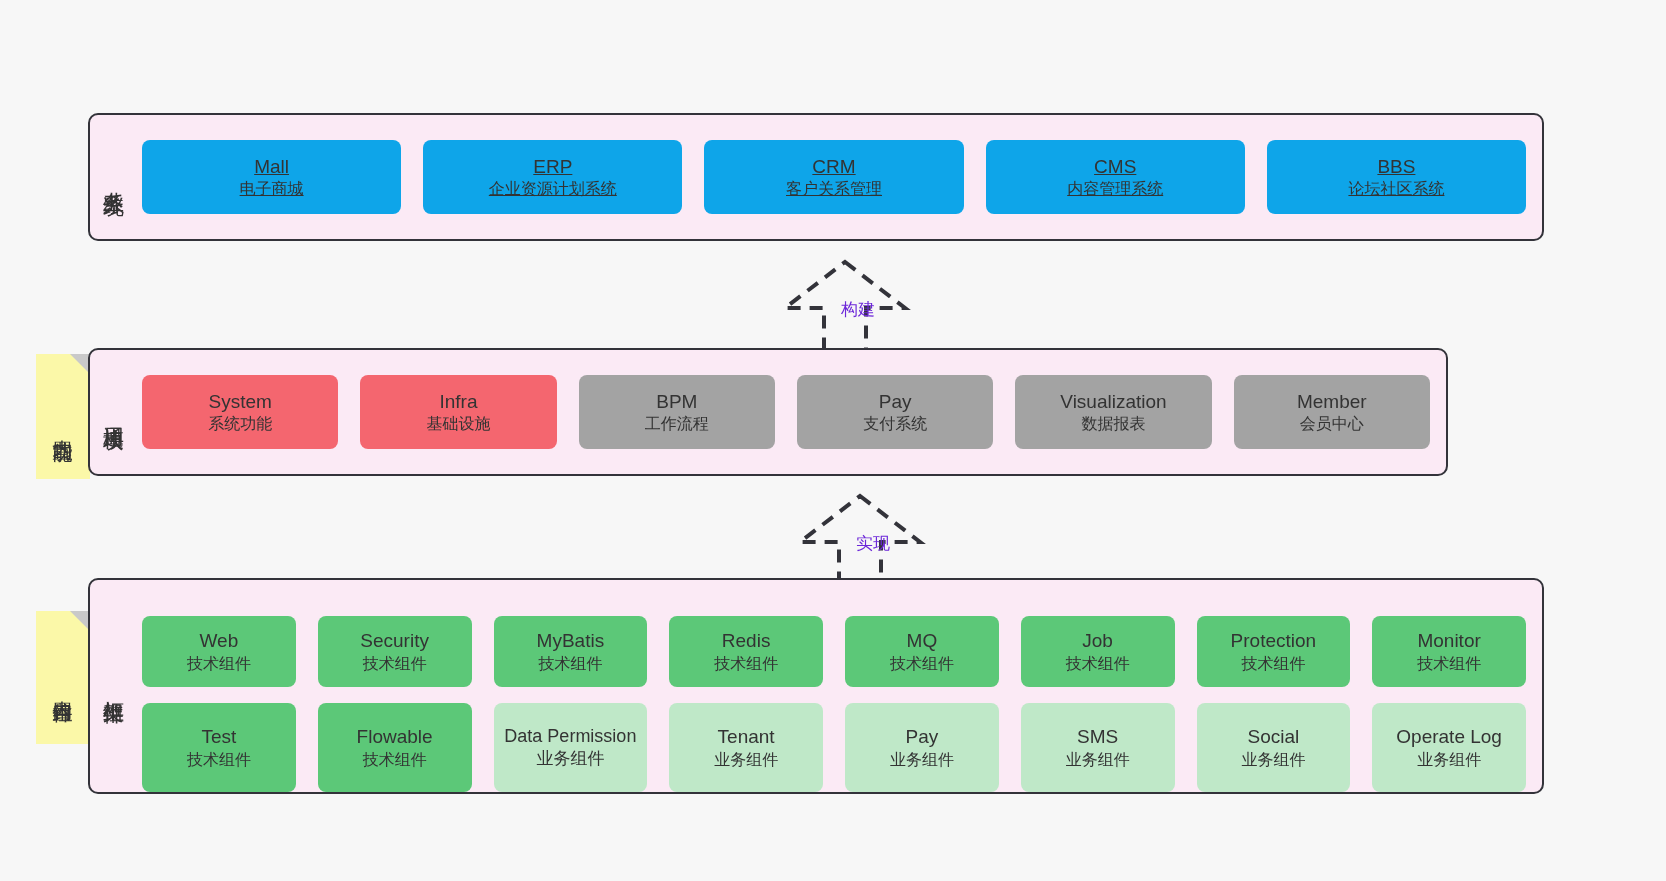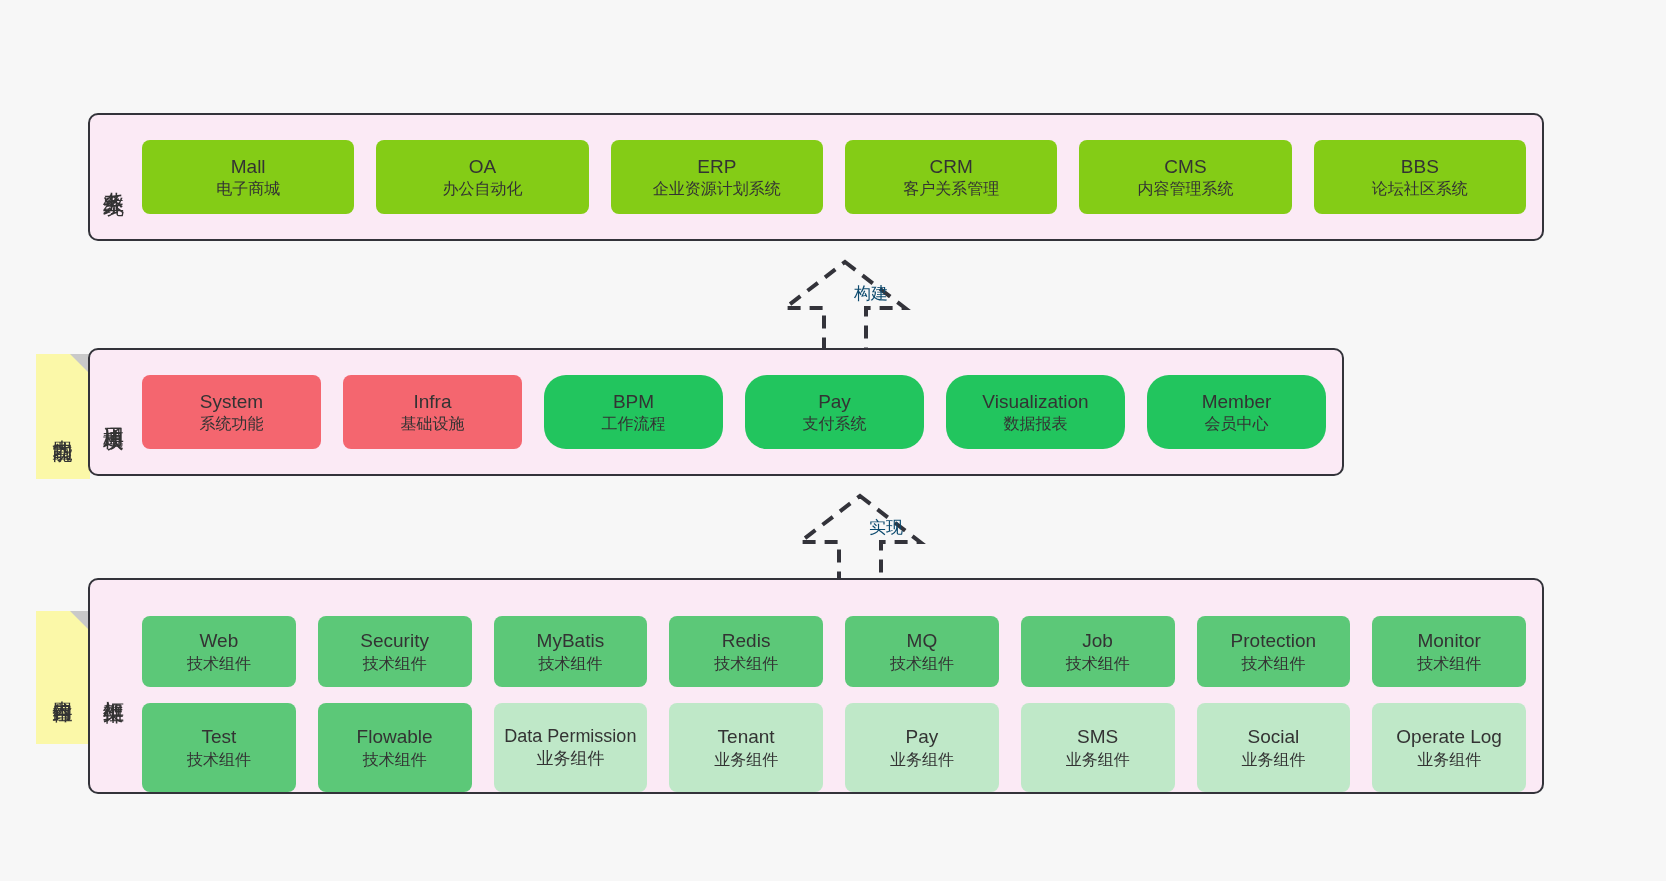--- a/index.html
+++ b/index.html
@@ -88,23 +88,23 @@
   }
   .node.compact .n-title {
     font-size: 18px;
     line-height: 1.2;
   }
   .node.compact .n-sub {
     font-size: 17px;
   }
 
   
-  .c-blue        { background: #84cc16; }
+  .c-blue        { background: #0ea5e9; text-decoration: underline; }
   .c-red         { background: #f4666f; }
-  .c-pink        { background: #22c55e; border-radius: 22px; }
+  .c-pink        { background: #a3a3a3; }
   .c-green       { background: #5cc878; }
   .c-lightgreen  { background: #bfe8c8; }
 
   
   .sticky {
     position: absolute;
     background: #fbf8a8;
     width: 54px;
     box-sizing: border-box;
     display: flex;
@@ -138,47 +138,42 @@
     height: 96px;
   }
   .arrow svg {
     position: absolute;
     inset: 0;
     overflow: visible;
   }
   .arrow .arrow-label {
     position: absolute;
     left: 50%;
-    top: 24px;
+    top: 40px;
     transform: translateX(-6px);
     font-size: 17px;
-    color: #0c4a6e;
+    color: #6d28d9;
     background: transparent;
     padding: 0 2px;
     white-space: nowrap;
     user-select: none;
-    margin-left: 13px;
   }
 </style>
 </head>
 <body>
 
 <div id="stage">
 
   <div class="layer" id="layer-0" style="left:88px; top:113px; width:1456px; height:128px;">
     <div class="layer-title">业务系统</div>
     <div class="layer-body">
       <div class="row" style="height:74px;">
         <div class="node c-blue">
           <span class="n-title">Mall</span>
           <span class="n-sub">电子商城</span>
-        </div>
-        <div class="node c-blue">
-          <span class="n-title">OA</span>
-          <span class="n-sub">办公自动化</span>
         </div>
         <div class="node c-blue">
           <span class="n-title">ERP</span>
           <span class="n-sub">企业资源计划系统</span>
         </div>
         <div class="node c-blue">
           <span class="n-title">CRM</span>
           <span class="n-sub">客户关系管理</span>
         </div>
         <div class="node c-blue">
@@ -197,21 +192,21 @@
     <svg viewBox="0 0 170 96" width="170" height="96" aria-hidden="true">
       <path d="M 85 4 L 145 50 L 106 50 L 106 92 L 64 92 L 64 50 L 25 50 Z" fill="none" stroke="#33333a" stroke-width="4" stroke-dasharray="13 9" stroke-linejoin="miter"></path>
     </svg>
     <span class="arrow-label">构建</span>
   </div>
 
   <div class="sticky" style="left:36px; top:354px; height:125px;">
     <span>内置功能</span>
   </div>
 
-  <div class="layer" id="layer-1" style="left:88px; top:348px; width:1256px; height:128px;">
+  <div class="layer" id="layer-1" style="left:88px; top:348px; width:1360px; height:128px;">
     <div class="layer-title">通用模块</div>
     <div class="layer-body">
       <div class="row" style="height:74px;">
         <div class="node c-red">
           <span class="n-title">System</span>
           <span class="n-sub">系统功能</span>
         </div>
         <div class="node c-red">
           <span class="n-title">Infra</span>
           <span class="n-sub">基础设施</span>

